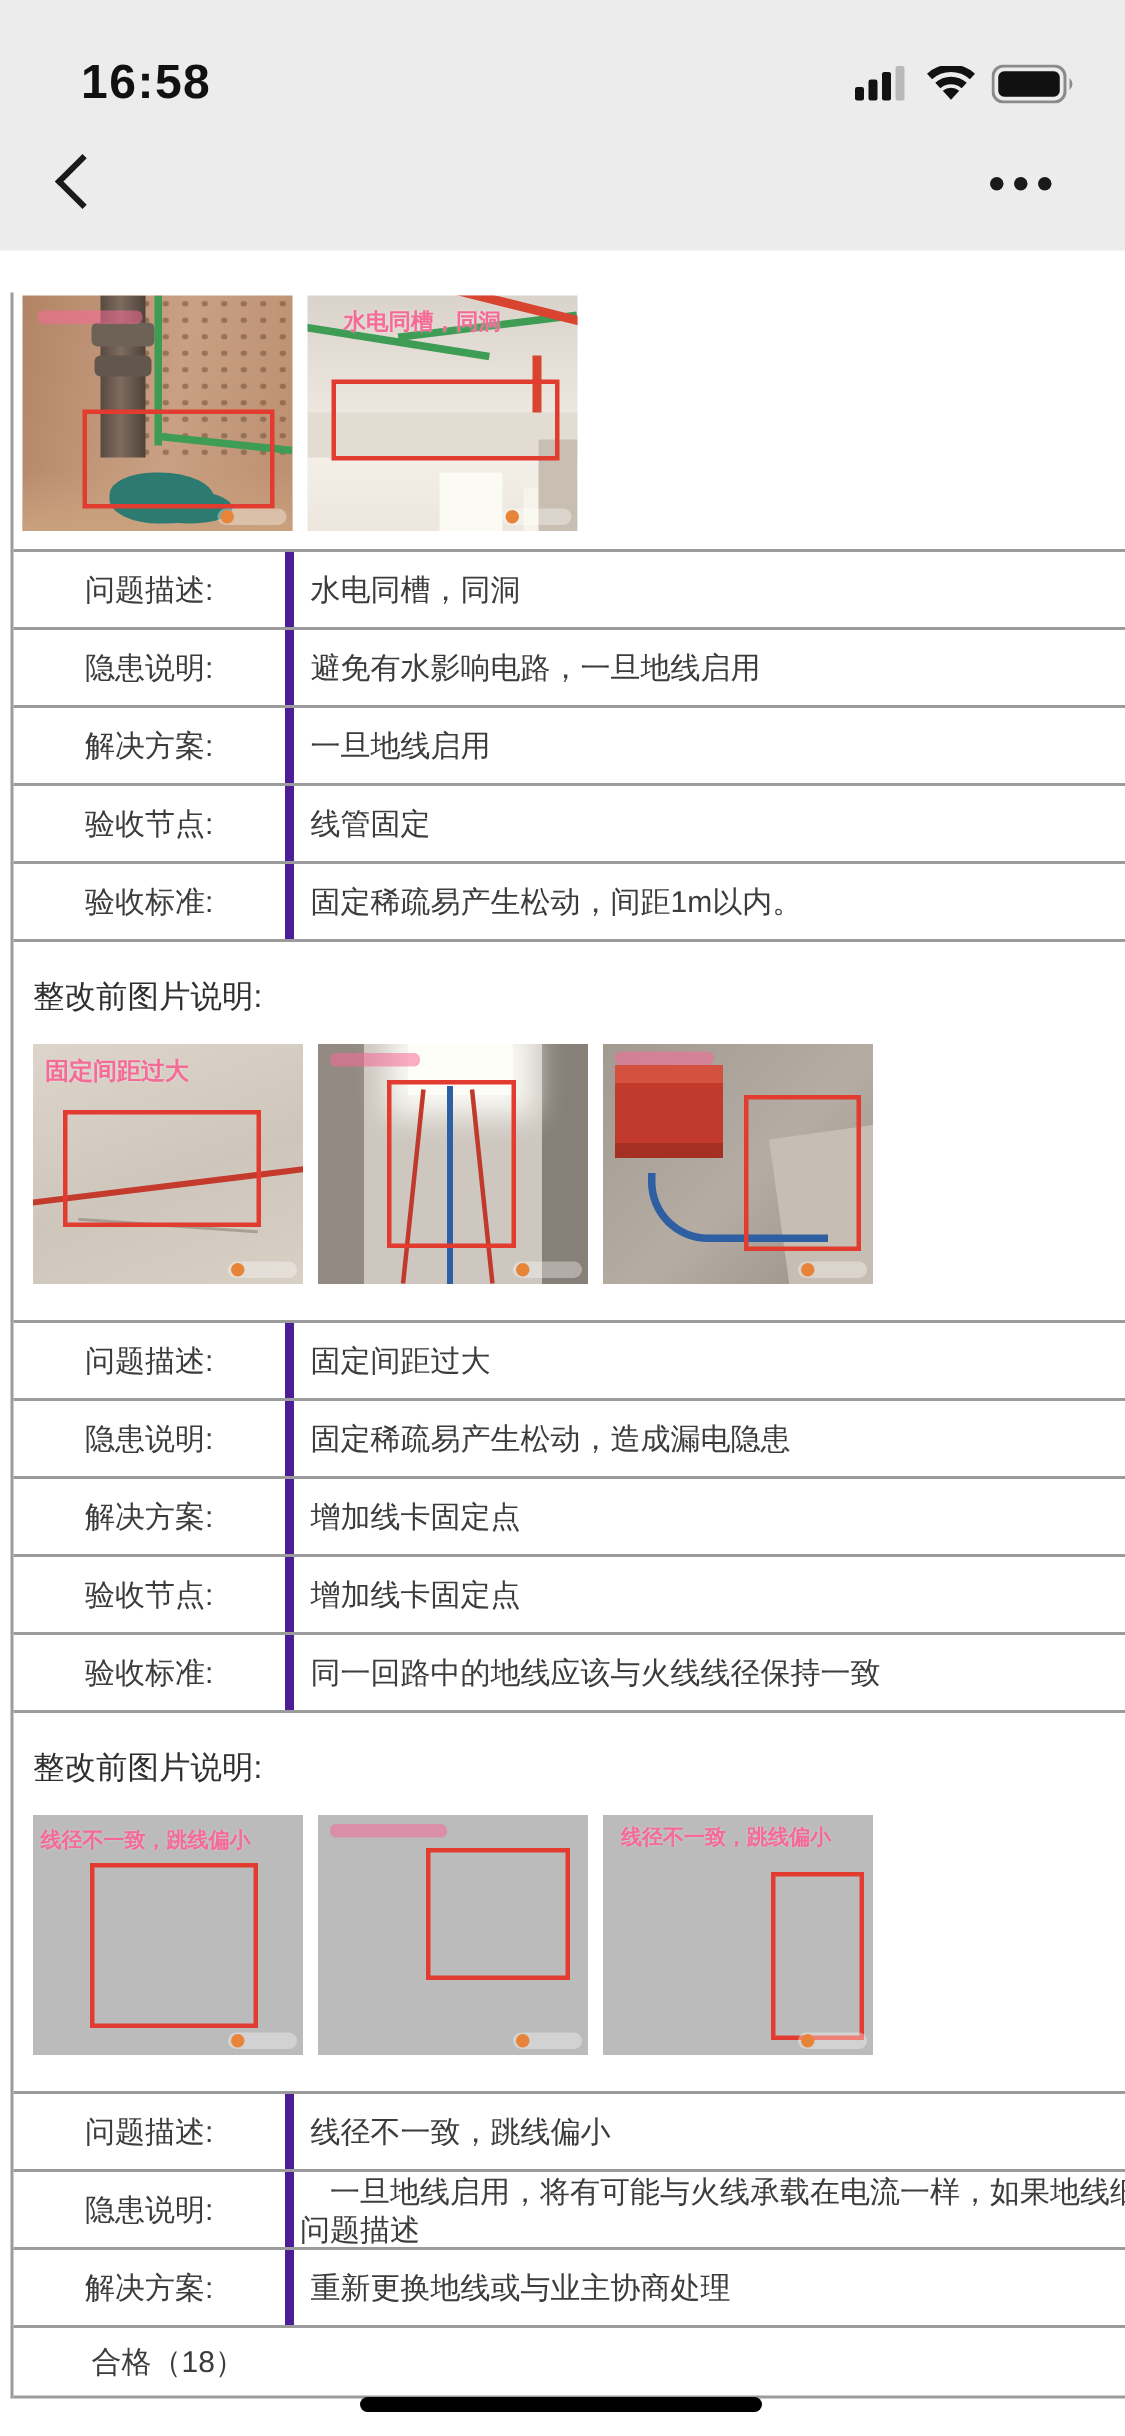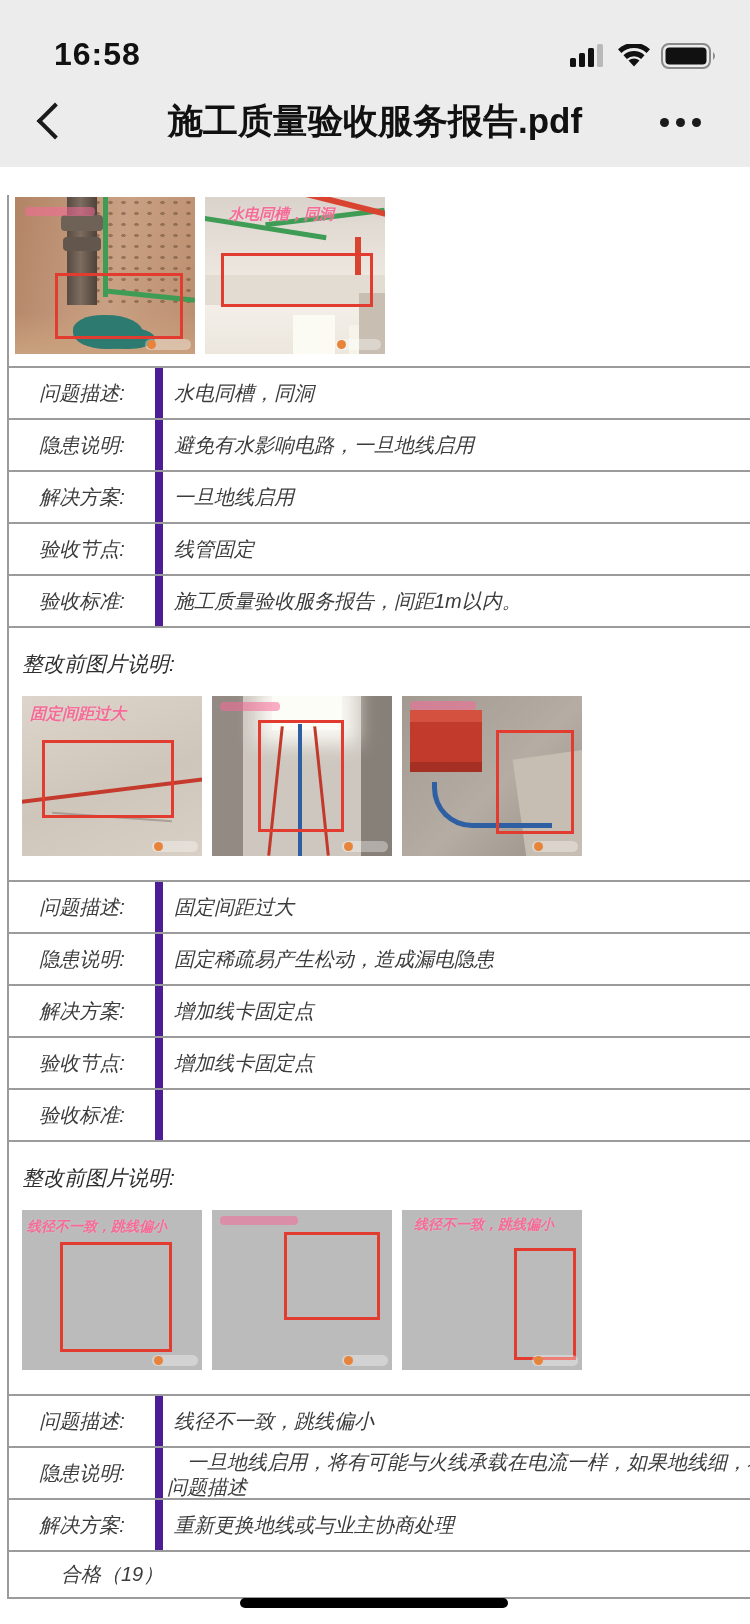--- a/index.html
+++ b/index.html
@@ -15,24 +15,24 @@
   .status-bar { height:75px; display:flex; align-items:flex-end; justify-content:space-between; padding:0 32px 2px 54px; }
   .time { font-size:32px; font-weight:700; color:#111; letter-spacing:1px; }
   .status-icons { display:flex; align-items:center; gap:10px; padding-bottom:4px; }
   .nav-bar { height:92px; display:flex; align-items:center; position:relative; }
   .back-btn { position:absolute; left:22px; top:18px; width:56px; height:56px; display:flex; align-items:center; justify-content:center; }
   .chevron { width:26px; height:26px; border-left:4px solid #1a1a1a; border-bottom:4px solid #1a1a1a; transform:rotate(45deg); margin-left:10px; }
   .nav-title { flex:1; text-align:center; font-size:35px; font-weight:600; color:#111; padding:0 90px; white-space:nowrap; overflow:hidden; }
   .more-btn { position:absolute; right:40px; top:30px; width:60px; height:34px; display:flex; align-items:center; justify-content:center; gap:7px; }
   .more-btn i { width:9px; height:9px; border-radius:50%; background:#1a1a1a; }
   
-  .pdf { margin:28px 0 0 7px; border-left:2px solid #9b9b9b;font-style:italic; }
+  .pdf { margin:28px 0 0 7px; border-left:2px solid #9b9b9b; }
   .photos-a { height:171px; padding:2px 0 0 6px; display:flex; gap:10px; }
   .trow { display:flex; border-top:2px solid #9b9b9b; height:52px; font-size:20px; }
-  .tlabel { width:154px; display:flex; align-items:center; justify-content:center; border-right:8px solid #4c1d95; }
+  .tlabel { width:187px; display:flex; align-items:center; justify-content:center; border-right:6px solid #4c1d95; }
   .tvalue { flex:1; display:flex; align-items:center; padding-left:11px; overflow:hidden; }
   .tvalue-multi { flex:1; padding:2px 0 0 4px; overflow:hidden; line-height:25px; }
   .tvalue-multi .l1 { white-space:nowrap; overflow:hidden; text-indent:20px; }
   .section { border-top:2px solid #9b9b9b; padding:22px 0 24px 13px; }
   .section-title { font-size:21px; margin-bottom:18px; color:#2f2f2f; }
   .photo-strip { display:flex; gap:10px; }
   .footer-row { border-top:2px solid #9b9b9b; border-bottom:2px solid #9b9b9b; height:49px; display:flex; align-items:center; padding-left:52px; font-size:20px; }
   .home-indicator { position:absolute; left:240px; top:1598px; width:268px; height:10px; border-radius:5px; background:#000; }
   
   .photo { position:relative; width:180px; height:157px; overflow:hidden; background:#bbb; flex:0 0 auto; }
@@ -125,21 +125,20 @@
           <rect x="1" y="1" width="48" height="24" rx="7" fill="none" stroke="#8a8a8a" stroke-width="2"></rect>
           <rect x="4.5" y="4.5" width="41" height="17" rx="4" fill="#111"></rect>
           <path d="M52 9 q4 4 0 8 Z" fill="#8a8a8a"></path>
         </svg>
       </span>
     </div>
     <div class="nav-bar">
       <div class="back-btn">
         <span class="chevron"></span>
       </div>
-      <div class="nav-title">施工质量验收服务报告.pdf</div>
       <div class="more-btn">
         <i></i>
           <i></i>
           <i></i>
       </div>
     </div>
   </div>
 
   <div class="pdf">
 
@@ -182,21 +181,21 @@
     <div class="trow">
       <div class="tlabel">解决方案:</div>
       <div class="tvalue">一旦地线启用</div>
     </div>
     <div class="trow">
       <div class="tlabel">验收节点:</div>
       <div class="tvalue">线管固定</div>
     </div>
     <div class="trow">
       <div class="tlabel">验收标准:</div>
-      <div class="tvalue">施工质量验收服务报告，间距1m以内。</div>
+      <div class="tvalue">固定稀疏易产生松动，间距1m以内。</div>
     </div>
 
     <div class="section">
       <div class="section-title">整改前图片说明:</div>
       <div class="photo-strip">
         <div class="photo tall sc-b1">
           <div class="abs wire"></div>
           <div class="abs crack"></div>
           <div class="pinktext" style="left:8px;top:8px;font-size:16px;">固定间距过大</div>
           <div class="redbox" style="left:20px;top:44px;width:132px;height:78px;"></div>
@@ -233,20 +232,21 @@
     <div class="trow">
       <div class="tlabel">解决方案:</div>
       <div class="tvalue">增加线卡固定点</div>
     </div>
     <div class="trow">
       <div class="tlabel">验收节点:</div>
       <div class="tvalue">增加线卡固定点</div>
     </div>
     <div class="trow">
       <div class="tlabel">验收标准:</div>
+      <div class="tvalue">同一回路中的地线应该与火线线径保持一致</div>
     </div>
 
     <div class="section">
       <div class="section-title">整改前图片说明:</div>
       <div class="photo-strip">
         <div class="photo tall sc-c1">
           <div class="abs w1"></div>
           <div class="abs w2"></div>
           <div class="abs w3"></div>
           <div class="abs w4"></div>
@@ -293,18 +293,18 @@
         <div class="l1">一旦地线启用，将有可能与火线承载在电流一样，如果地线细，将有</div>
         <div class="l2">问题描述</div>
       </div>
     </div>
     <div class="trow">
       <div class="tlabel">解决方案:</div>
       <div class="tvalue">重新更换地线或与业主协商处理</div>
     </div>
 
     <div class="footer-row">
-      <span>合格（19）</span>
+      <span>合格（18）</span>
     </div>
   </div>
 
   <div class="home-indicator"></div>
 </div>
 
 </body></html>

